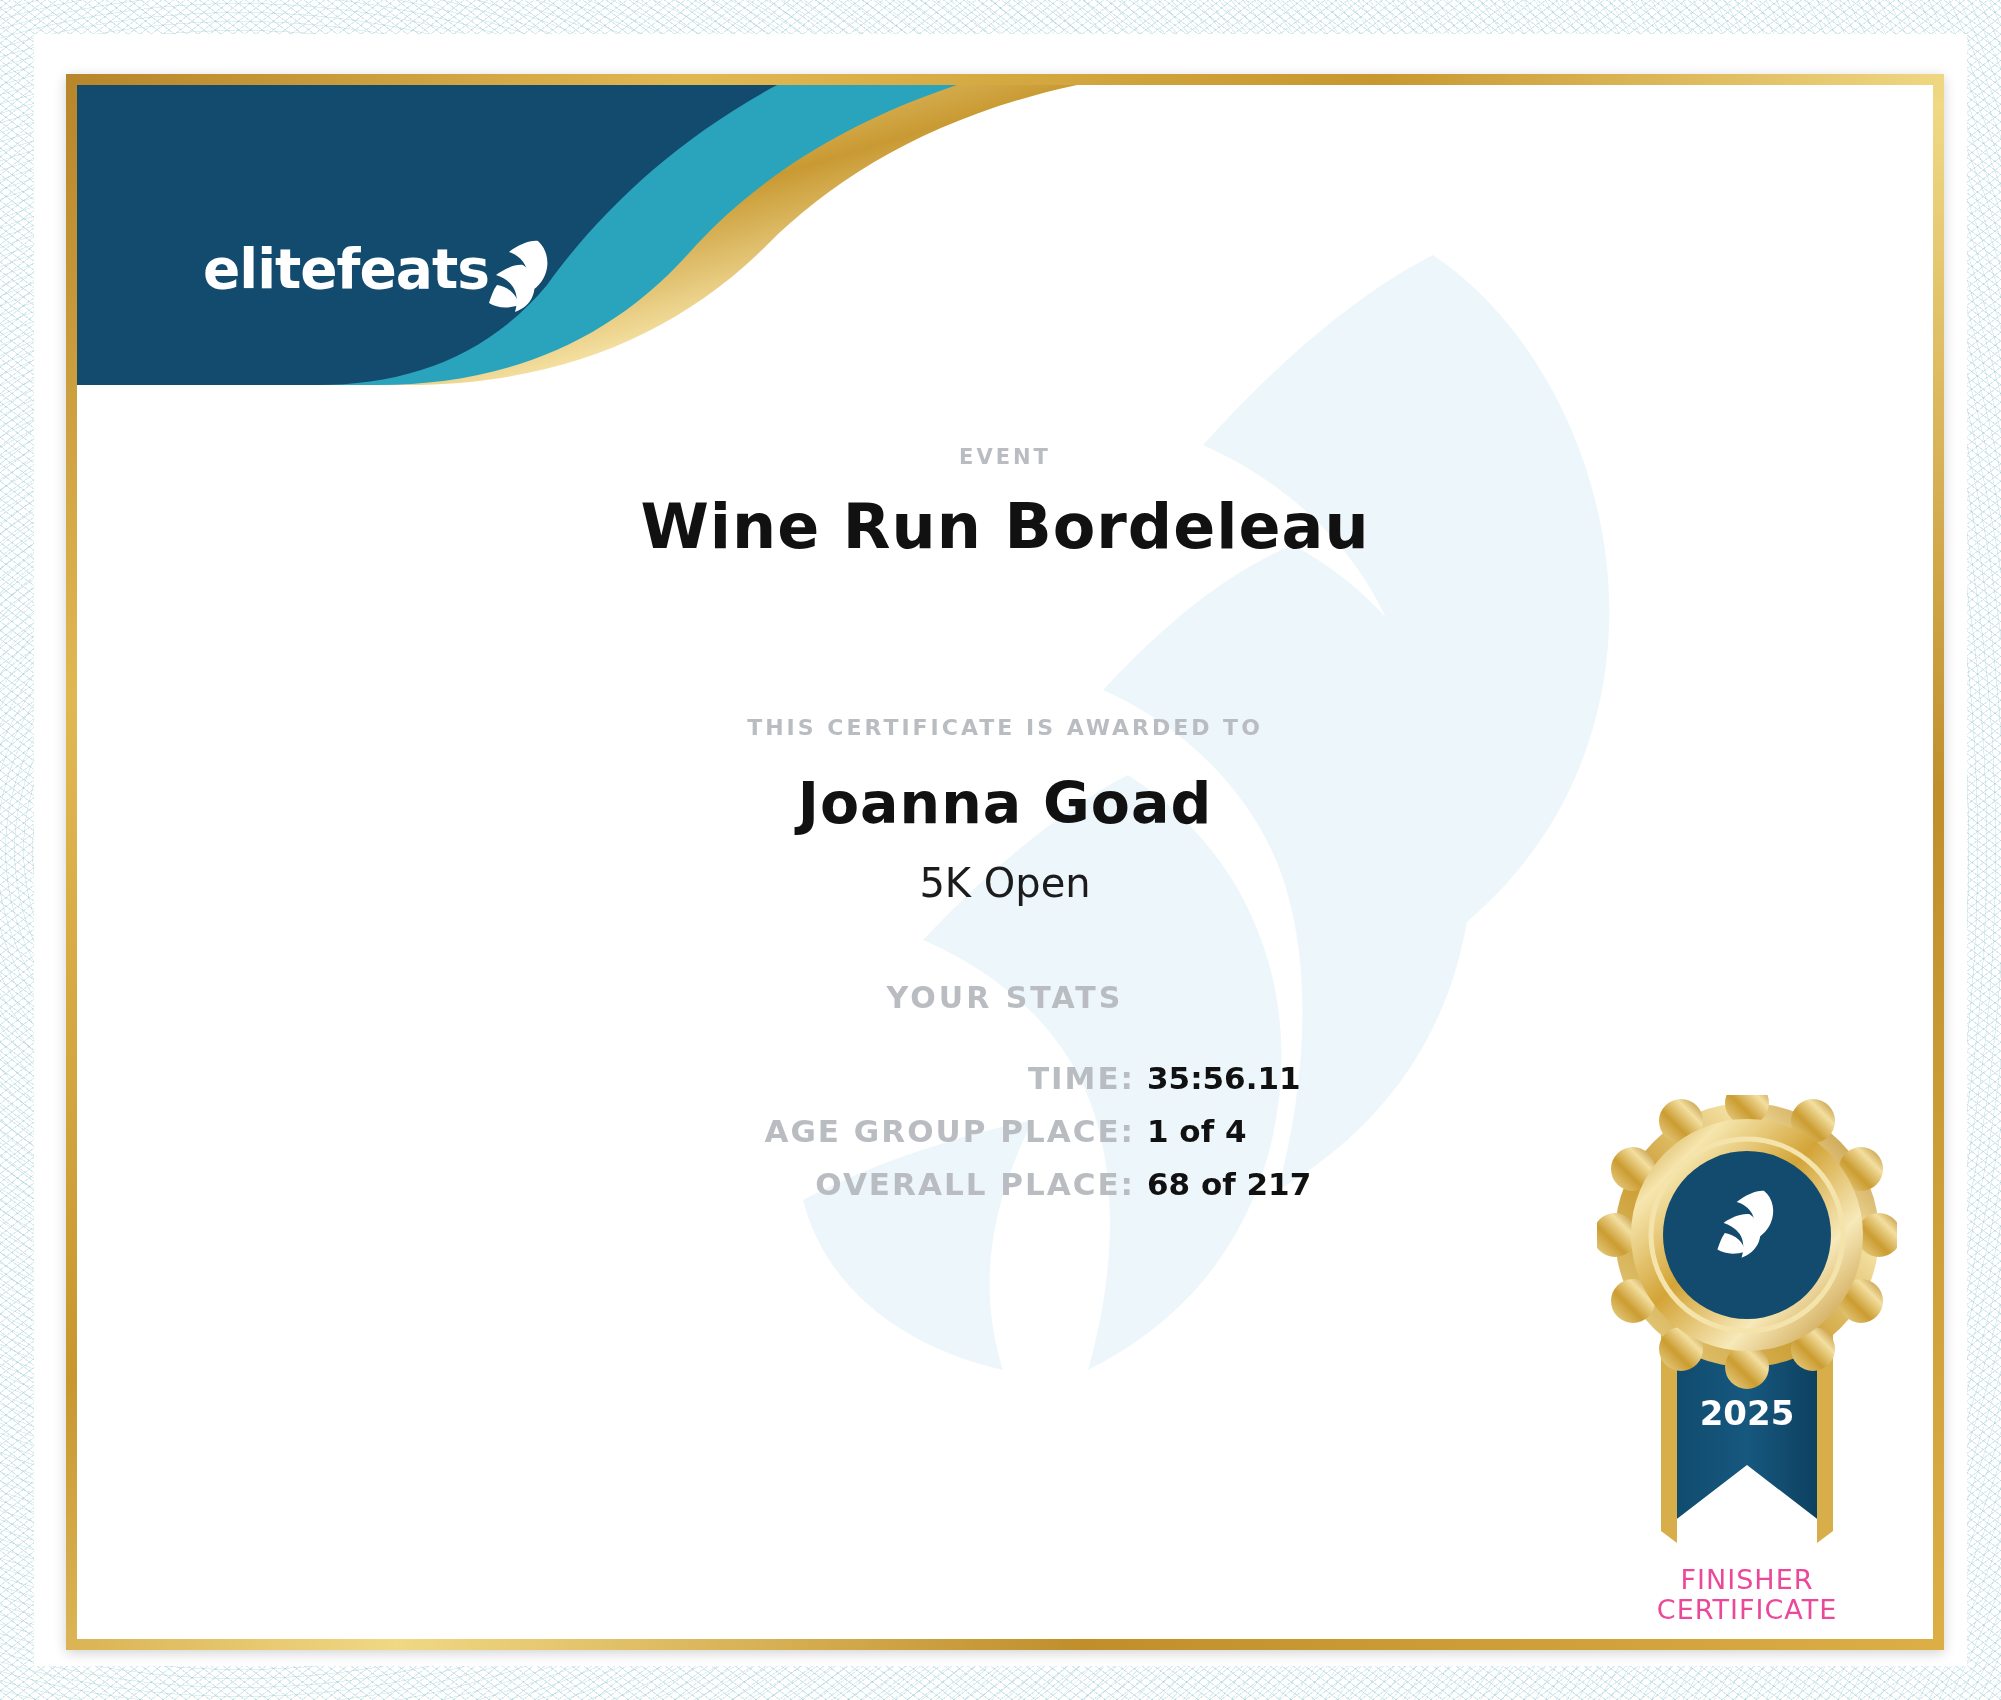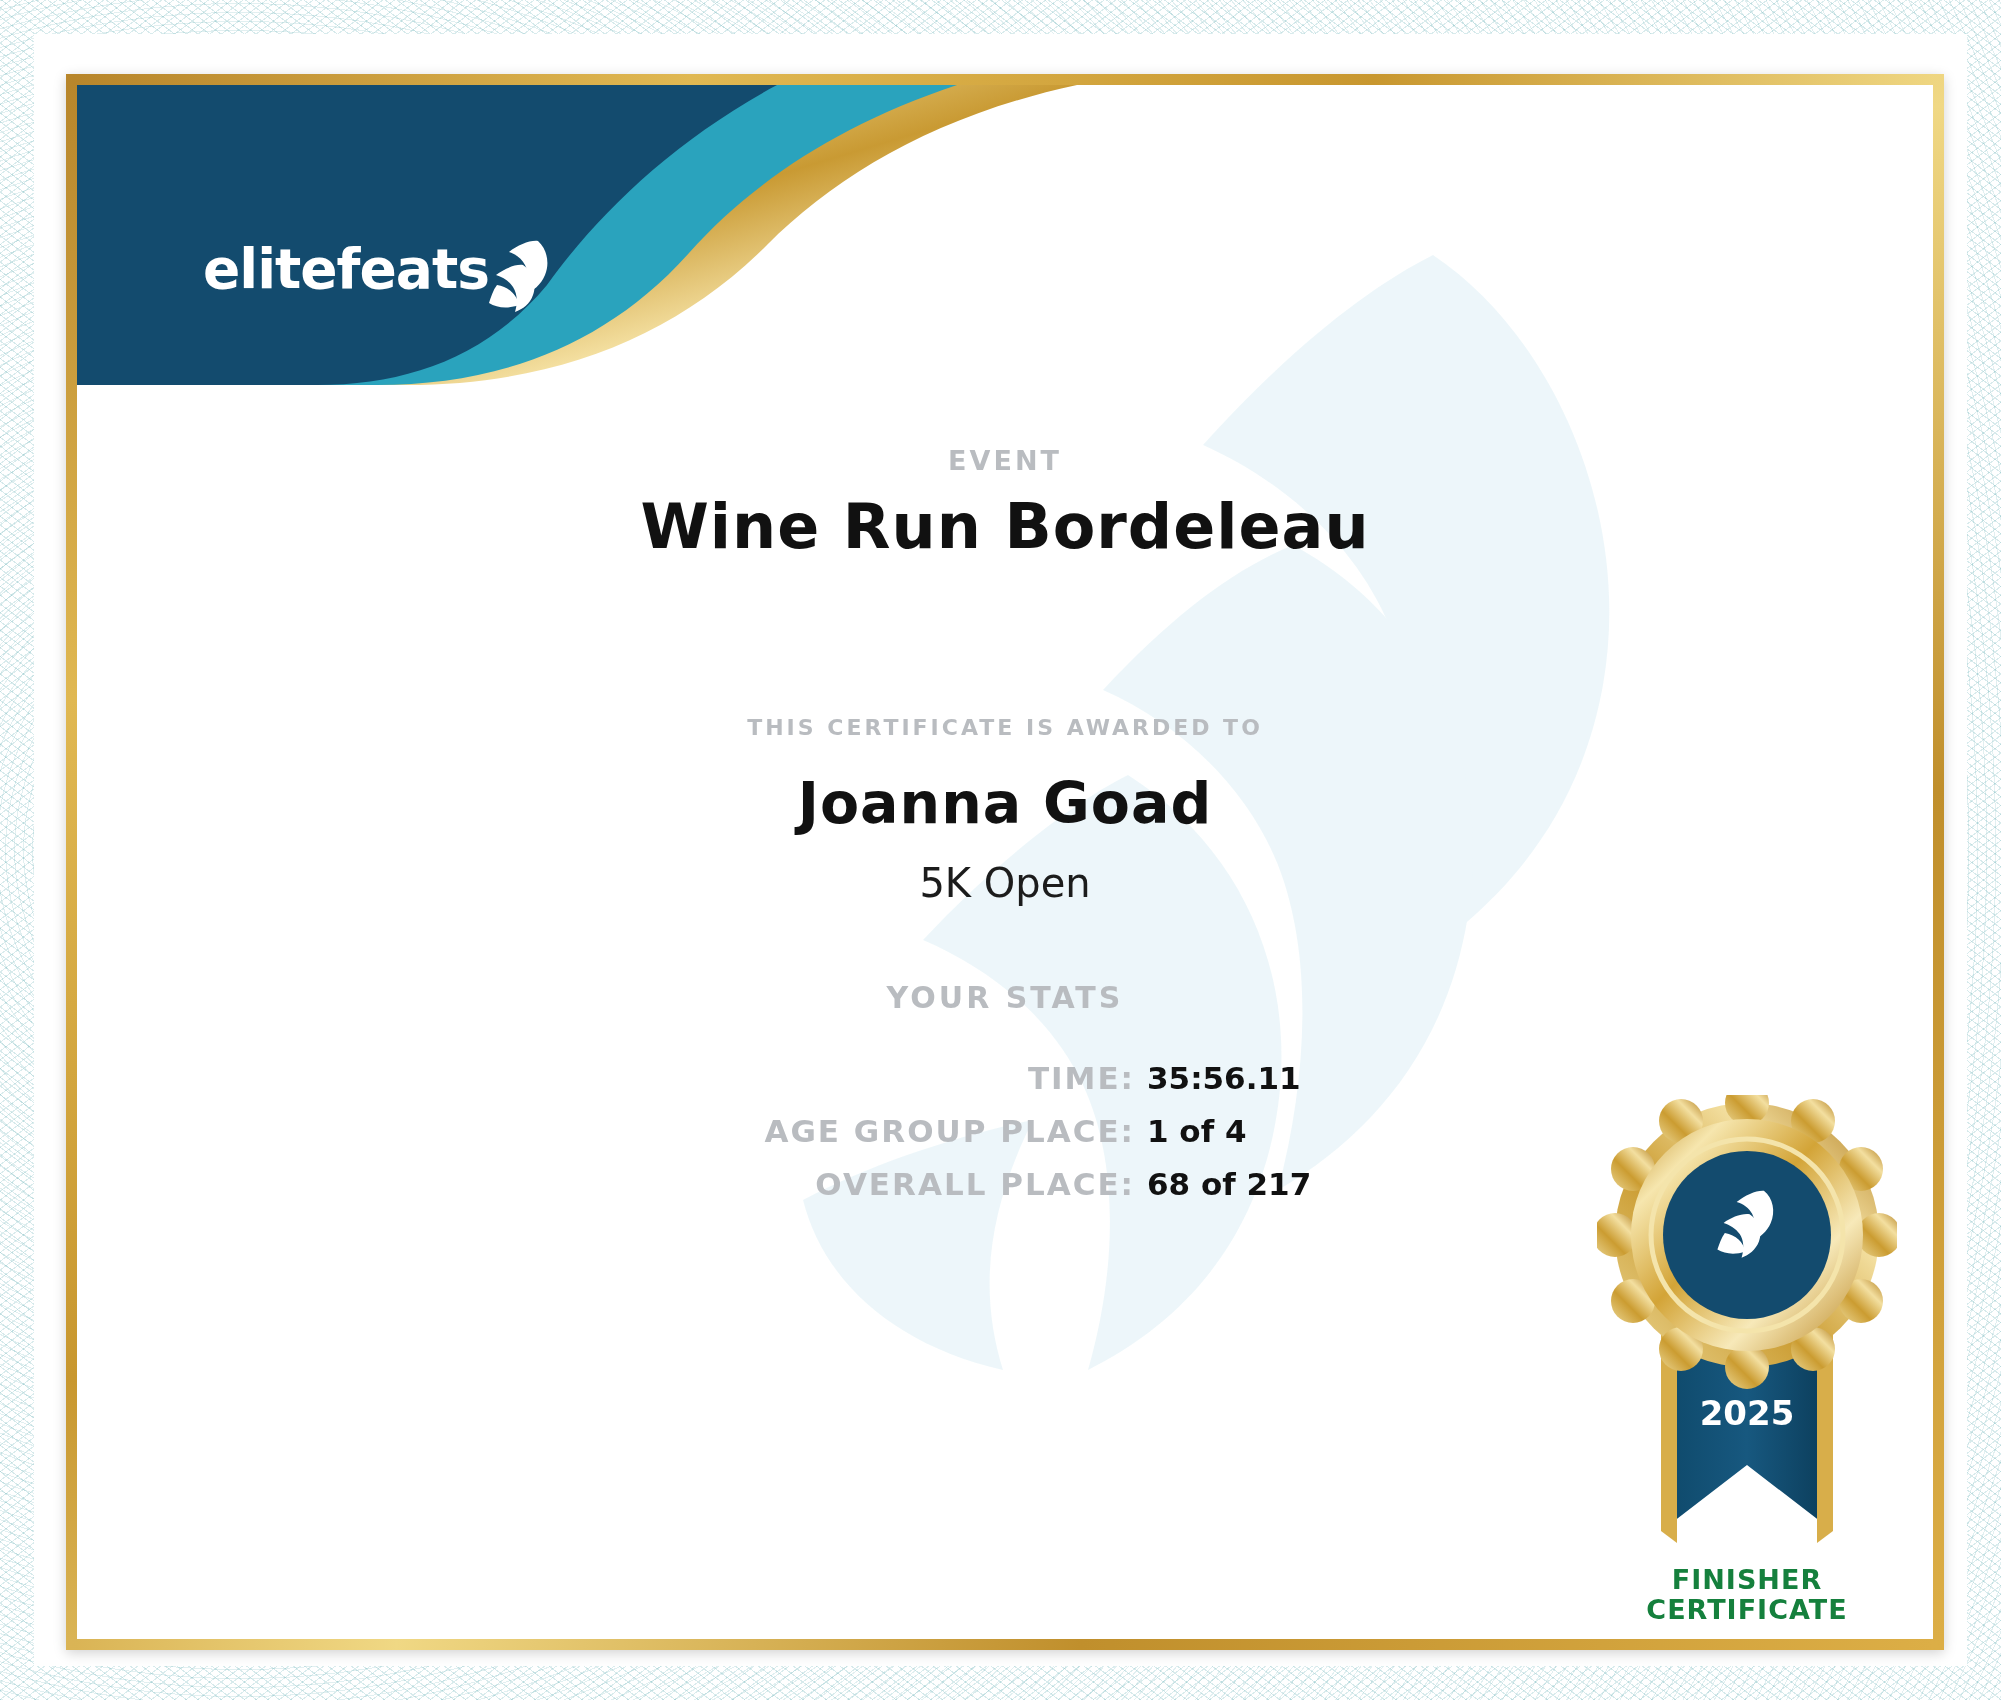--- a/index.html
+++ b/index.html
@@ -104,21 +104,21 @@
   .label {
     color: #b9bcc0;
     letter-spacing: 3px;
     font-weight: bold;
     font-family: "DejaVu Sans", sans-serif;
   }
   .event-label {
     position: absolute;
     left: 0; right: 0;
     top: 360px;
-    font-size: 27px;
+    font-size: 21px;
   }
   .event-name {
     position: absolute;
     left: 0; right: 0;
     top: 405px;
     font-size: 62px;
     font-weight: bold;
     color: #111111;
     font-family: "DejaVu Sans", sans-serif;
     letter-spacing: 1px;
@@ -191,23 +191,23 @@
     top: 1010px;
     width: 300px;
     height: 520px;
   }
   .medal-caption {
     position: absolute;
     left: 1520px;
     top: 1480px;
     width: 300px;
     text-align: center;
-    color: #15803d;
+    color: #ec4899;
     font-size: 27px;
-    font-weight: bold;
+    font-weight: normal;
     line-height: 1.12;
     letter-spacing: 1px;
     font-family: "DejaVu Sans", sans-serif;
   }
 </style>
 </head>
 <body>
 
 <div class="paper">
 

